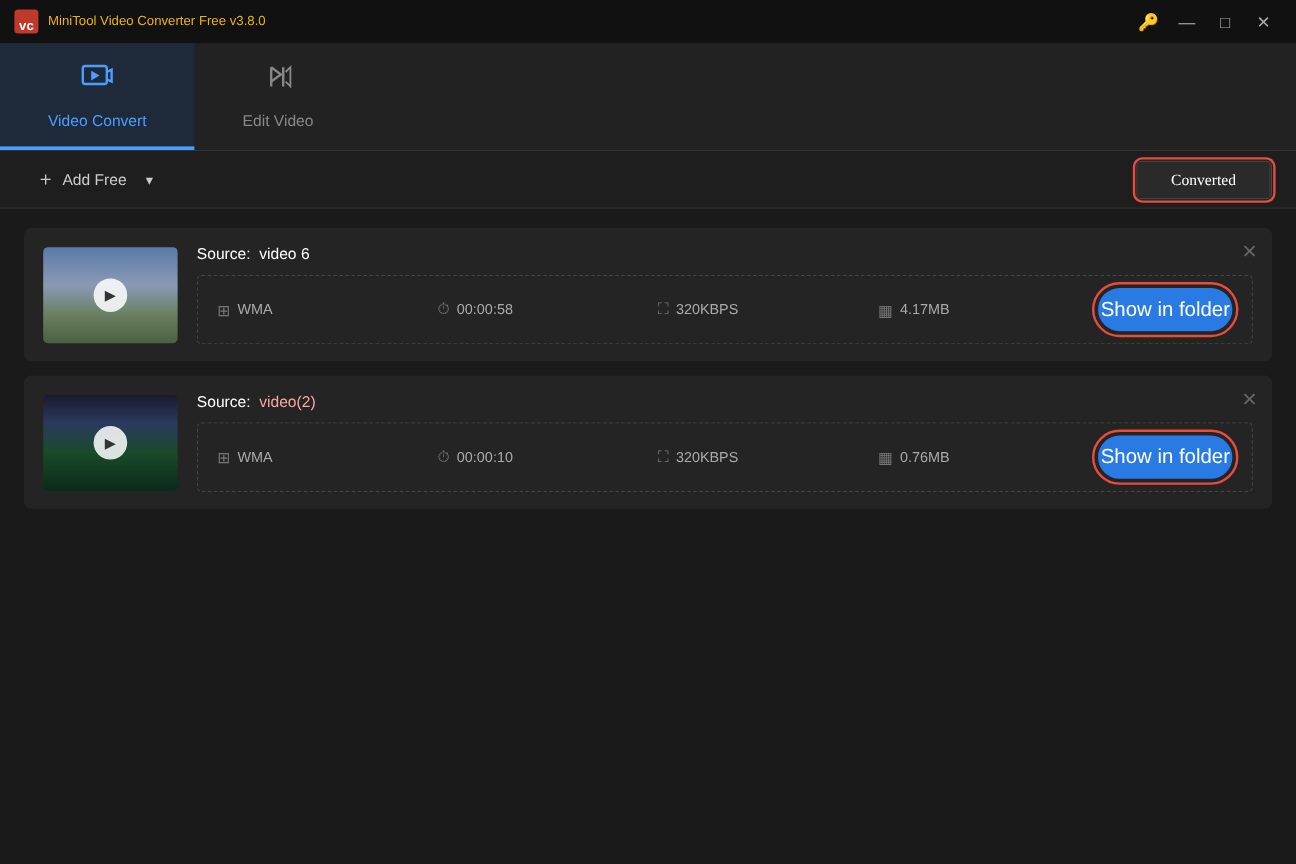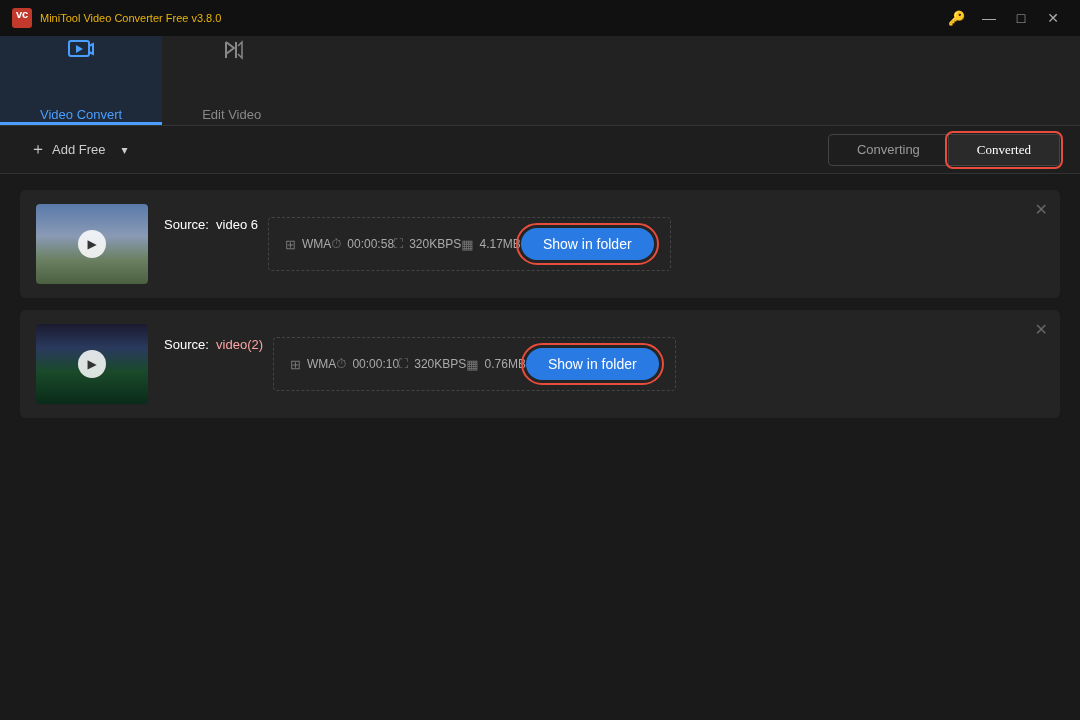--- a/index.html
+++ b/index.html
@@ -24,21 +24,21 @@
     }
     #titlebar-left {
       display: flex;
       align-items: center;
       gap: 8px;
     }
     #app-logo {
       width: 20px; height: 20px;
       background: #c0392b;
       border-radius: 3px;
-      display: flex; align-items: flex-start; justify-content: center;
+      display: flex; align-items: flex-end; justify-content: center;
       font-size: 11px; color: white; font-weight: bold;
     }
     #app-title {
       font-size: 11px;
       color: #eab308;
     }
     #titlebar-right {
       display: flex;
       align-items: center;
       gap: 2px;
@@ -59,21 +59,21 @@
       background: #222;
       height: 90px;
       display: flex;
       align-items: stretch;
       border-bottom: 1px solid #333;
     }
     .nav-item {
       display: flex;
       flex-direction: column;
       align-items: center;
-      justify-content: space-between;
+      justify-content: center;
       padding: 0 40px;
       gap: 8px;
       cursor: pointer;
       color: #888;
       font-size: 13px;
       border-bottom: 3px solid transparent;
     }
     .nav-item.active {
       color: #4a9eff;
       border-bottom: 3px solid #4a9eff;
@@ -184,21 +184,21 @@
     .thumb-bigben {
       background: linear-gradient(180deg, #5a7aaa 0%, #8a9ab5 40%, #6a8060 70%, #4a6040 100%);
     }
     
     .thumb-game {
       background: linear-gradient(180deg, #1a1a2e 0%, #2a3a5e 30%, #1a4a2a 60%, #0a2a1a 100%);
     }
     .file-info {
       flex: 1;
       display: flex;
-      flex-direction: row;
+      flex-direction: column;
       gap: 10px;
     }
     .file-source {
       font-size: 13px;
       color: #bbb;
     }
     .file-source span { color: #fff; }
     .file-details-box {
       border: 1px dashed #444;
       border-radius: 4px;
@@ -217,22 +217,22 @@
     }
     .detail-icon {
       font-size: 13px;
       color: #777;
     }
     .show-folder-btn {
       background: #2a7ae4;
       color: white;
       border: none;
       border-radius: 4px;
-      padding: 8px 22px;
-      font-size: 14px;
+      padding: 8px 2px;
+      font-size: 17px;
       cursor: pointer;
       white-space: nowrap;
       outline: 2px solid #e74c3c;
       outline-offset: 3px;
       border-radius: 20px;
     }
     .card-close {
       position: absolute;
       top: 10px; right: 12px;
       background: transparent;
@@ -285,21 +285,20 @@
 </div>
 
 <div id="toolbar">
   <button id="add-files-btn">
     <span style="font-size:16px;">＋</span>
     <span>Add Free</span>
   </button>
   <button id="add-files-dropdown">▾</button>
   <div class="toolbar-spacer"></div>
   <div class="tab-group">
-    <button class="tab-btn">Converting</button>
     <button class="tab-btn active-highlighted">Converted</button>
   </div>
 </div>
 
 <div id="content">
 
   <div class="file-card">
     <div class="file-thumb thumb-bigben">
       <div class="thumb-play">▶</div>
     </div>

